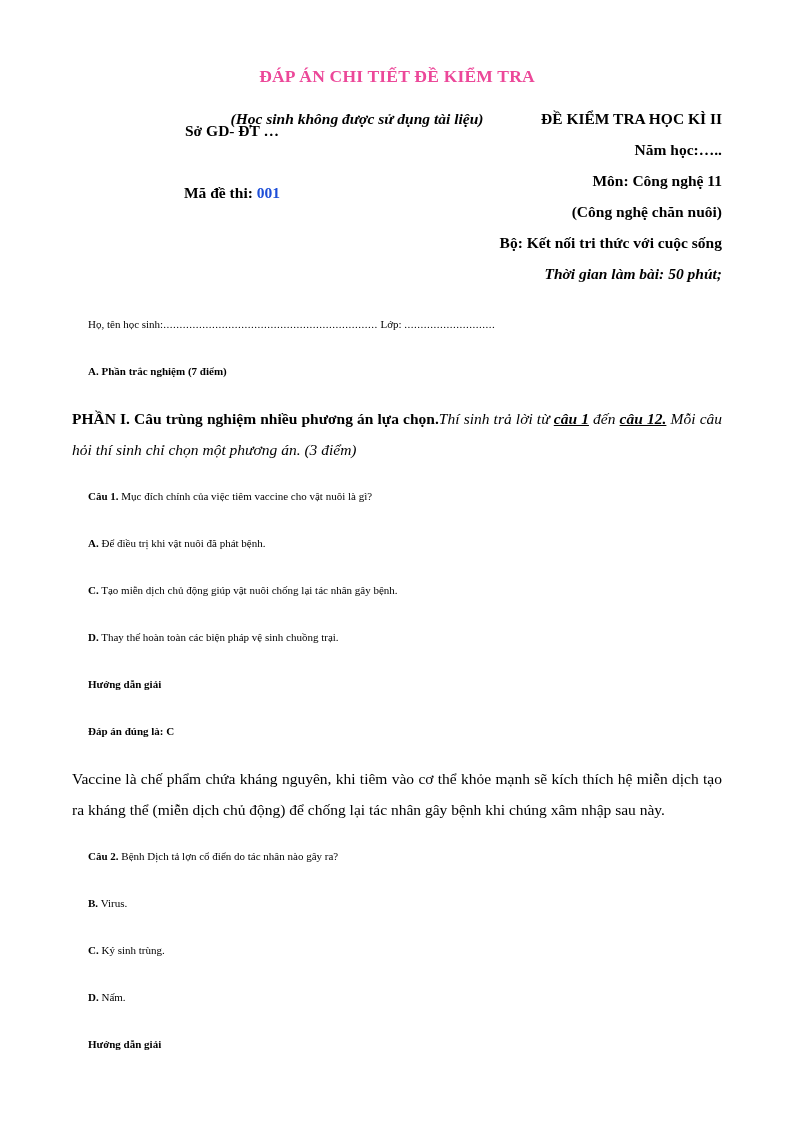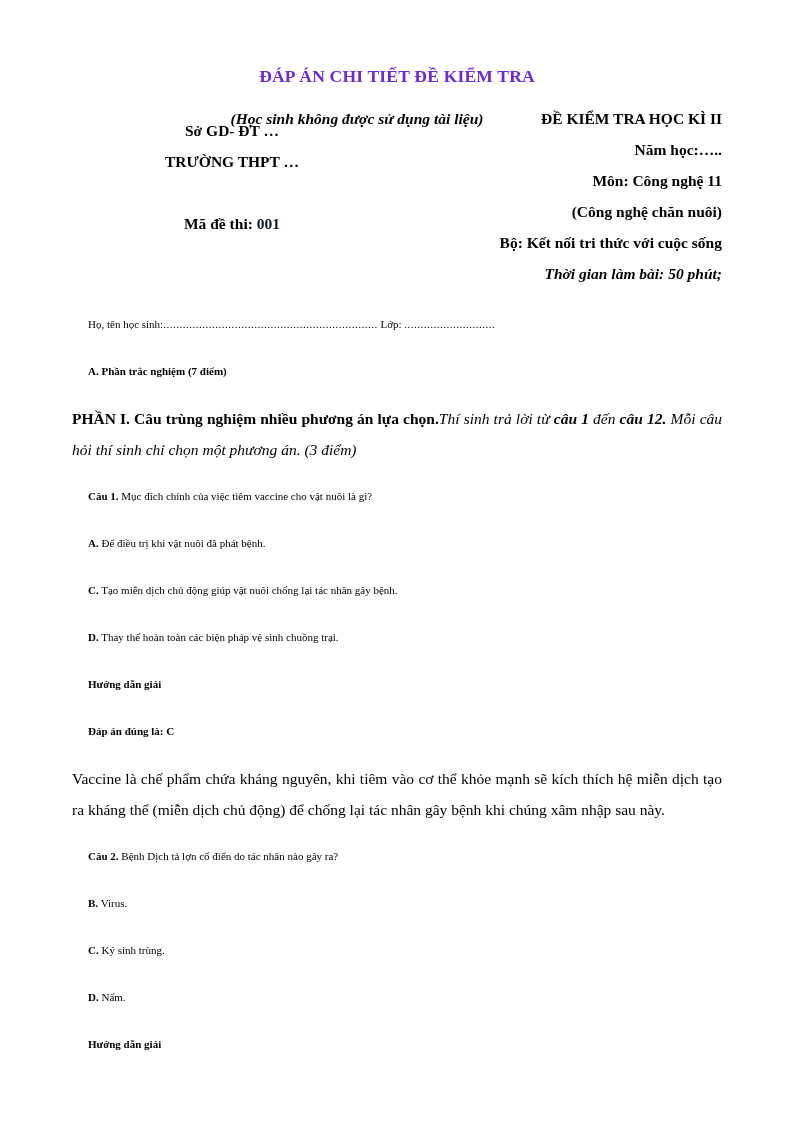--- a/index.html
+++ b/index.html
@@ -23,21 +23,21 @@
     overflow: hidden;
   }
 
   
   .doc-title {
     margin: 0;
     padding-top: 66px;
     text-align: center;
     font-size: 17.5px;
     font-weight: bold;
-    color: #6d28d9;
+    color: #ec4899;
     letter-spacing: 0.2px;
     line-height: 1.2;
   }
 
   
   .header-block {
     position: relative;
     margin-top: 16px;
     height: 190px;
   }
@@ -62,21 +62,21 @@
     white-space: nowrap;
   }
   .hdr-line.spacer-top {
     margin-top: 31px;
   }
   .hdr-line.italic {
     font-style: italic;
     font-weight: bold;
   }
   .code-red {
-    color: #0f172a;
+    color: #1d4ed8;
   }
   .note-center {
     text-align: center;
     font-size: 15.5px;
     font-style: italic;
     font-weight: bold;
     line-height: 31px;
     margin-top: 2px;
     padding-right: 80px;
   }
@@ -93,35 +93,34 @@
   }
   p.justify {
     margin: 0;
     font-size: 15.5px;
     line-height: 31px;
     text-align: justify;
     text-justify: inter-word;
   }
   .b { font-weight: bold; }
   .i { font-style: italic; }
-  .bi { font-weight: bold; font-style: italic; }
+  .bi { font-weight: bold; font-style: italic; text-decoration: underline; }
   .dots { letter-spacing: 0.5px; }
 </style>
 </head>
 <body>
 
 <div class="page">
 
   <h1 class="doc-title">ĐÁP ÁN CHI TIẾT ĐỀ KIỂM TRA</h1>
 
   <div class="header-block">
 
     <div class="hdr-left">
       <div class="hdr-line">Sở GD- ĐT …</div>
-      <div class="hdr-line">TRƯỜNG THPT …</div>
       <div class="hdr-line spacer-top"><span>Mã đề thi:</span> <span class="code-red">001</span></div>
     </div>
 
     <div class="hdr-right">
       <div class="hdr-line">ĐỀ KIỂM TRA HỌC KÌ II</div>
       <div class="hdr-line">Năm học:…..</div>
       <div class="hdr-line">Môn: Công nghệ 11</div>
       <div class="hdr-line">(Công nghệ chăn nuôi)</div>
       <div class="hdr-line">Bộ: Kết nối tri thức với cuộc sống</div>
       <div class="hdr-line italic">Thời gian làm bài: 50 phút;</div>

